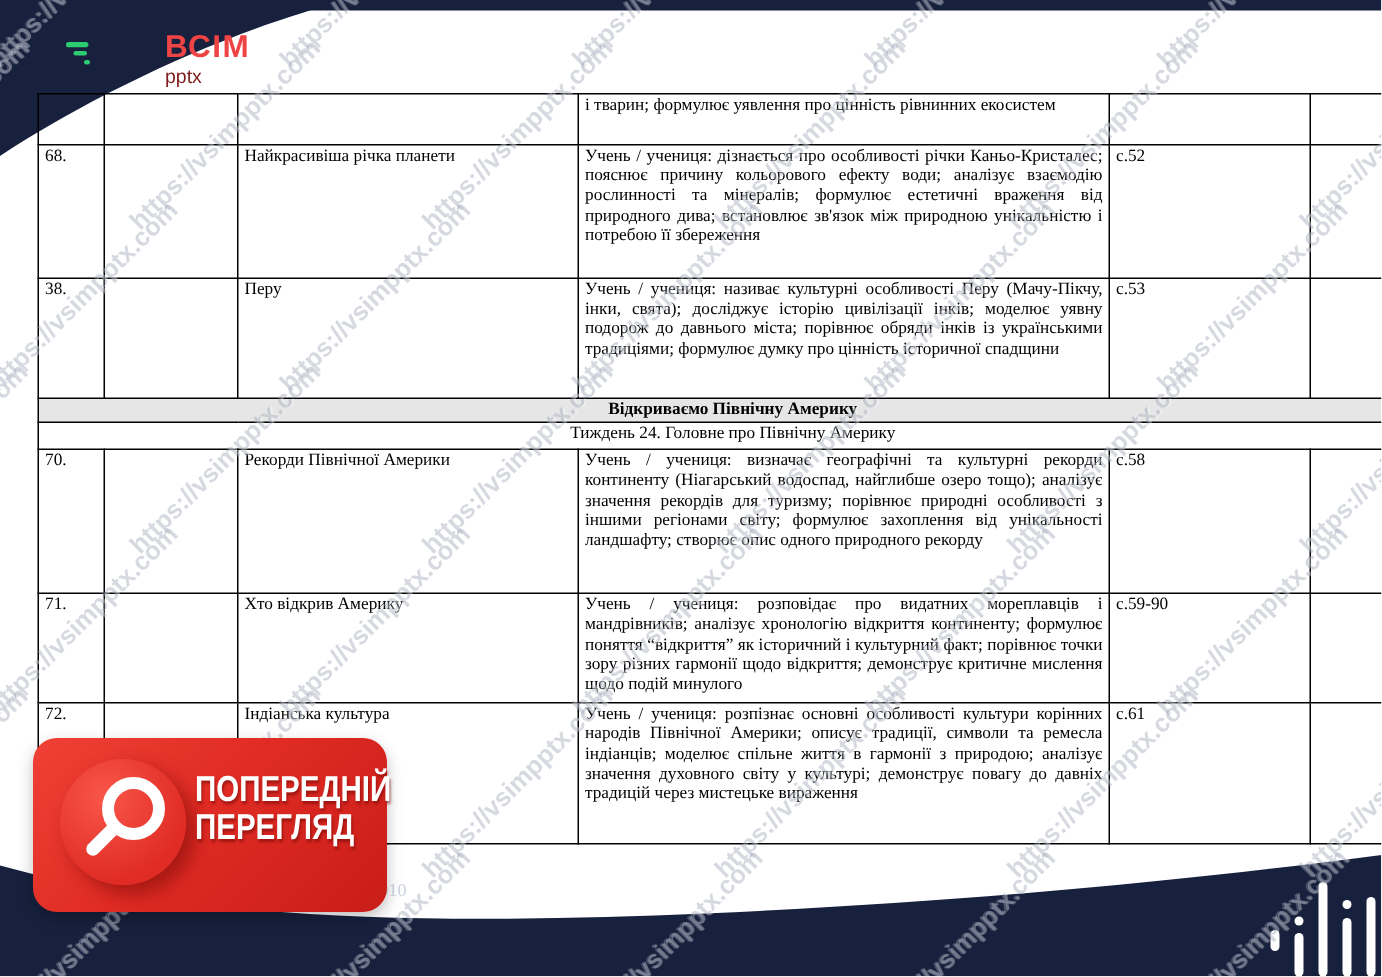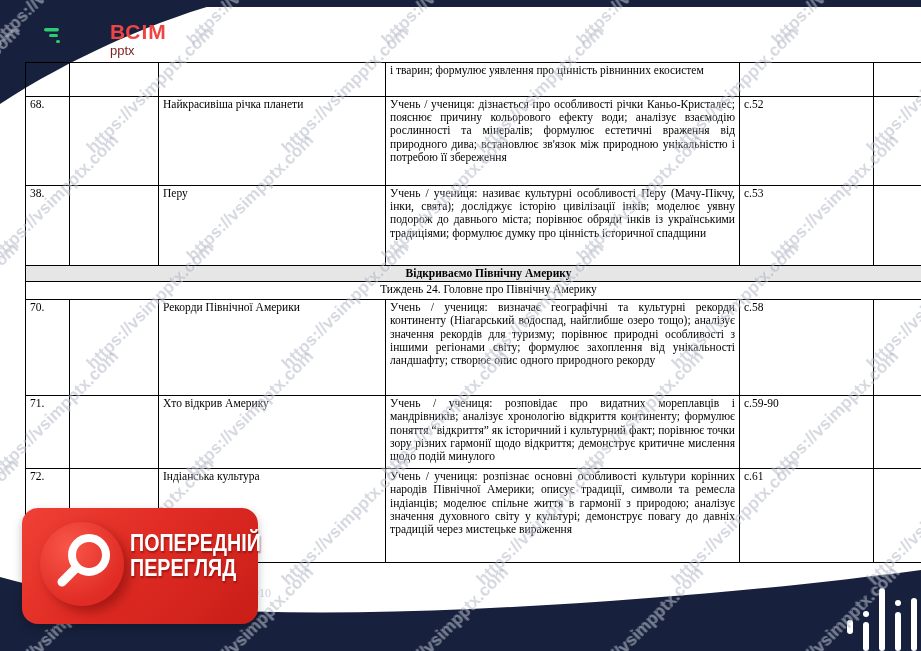--- a/index.html
+++ b/index.html
@@ -36,21 +36,21 @@
                   vertical-align:middle;padding:0 2px;}
   td.week-cell{text-align:center;height:15px;vertical-align:middle;padding:0 2px;}
 
   
   #watermarks{position:absolute;left:0;top:0;width:921px;height:651px;pointer-events:none;z-index:30;}
   .wm{position:absolute;font-family:"Liberation Sans",sans-serif;font-weight:bold;font-size:17px;
       color:rgba(150,155,175,0.38);transform:rotate(-45deg);white-space:nowrap;
       text-shadow:1px 1px 0 rgba(255,255,255,0.35);}
 
   
-  #stamp{position:absolute;left:22px;top:508px;width:236px;height:116px;border-radius:16px;
+  #stamp{position:absolute;left:22px;top:492px;width:236px;height:116px;border-radius:16px;
          background:linear-gradient(135deg,#f04136 0%,#e02c24 45%,#c91d18 100%);
          box-shadow:0 4px 10px rgba(0,0,0,0.25);z-index:40;display:flex;align-items:center;}
   #stamp-circle{position:absolute;left:18px;top:14px;width:84px;height:84px;border-radius:50%;
                 background:radial-gradient(circle at 35% 30%,#f9564a,#e02c24 70%);
                 box-shadow:6px 6px 12px rgba(120,10,8,0.55);}
   #stamp-text{position:absolute;left:108px;top:22px;font-family:"Liberation Sans",sans-serif;
               font-weight:bold;color:#fff;font-size:24px;line-height:25px;
               transform:scaleX(0.82);transform-origin:left center;letter-spacing:0px;
               text-shadow:1px 2px 2px rgba(120,10,8,0.6);}
 

